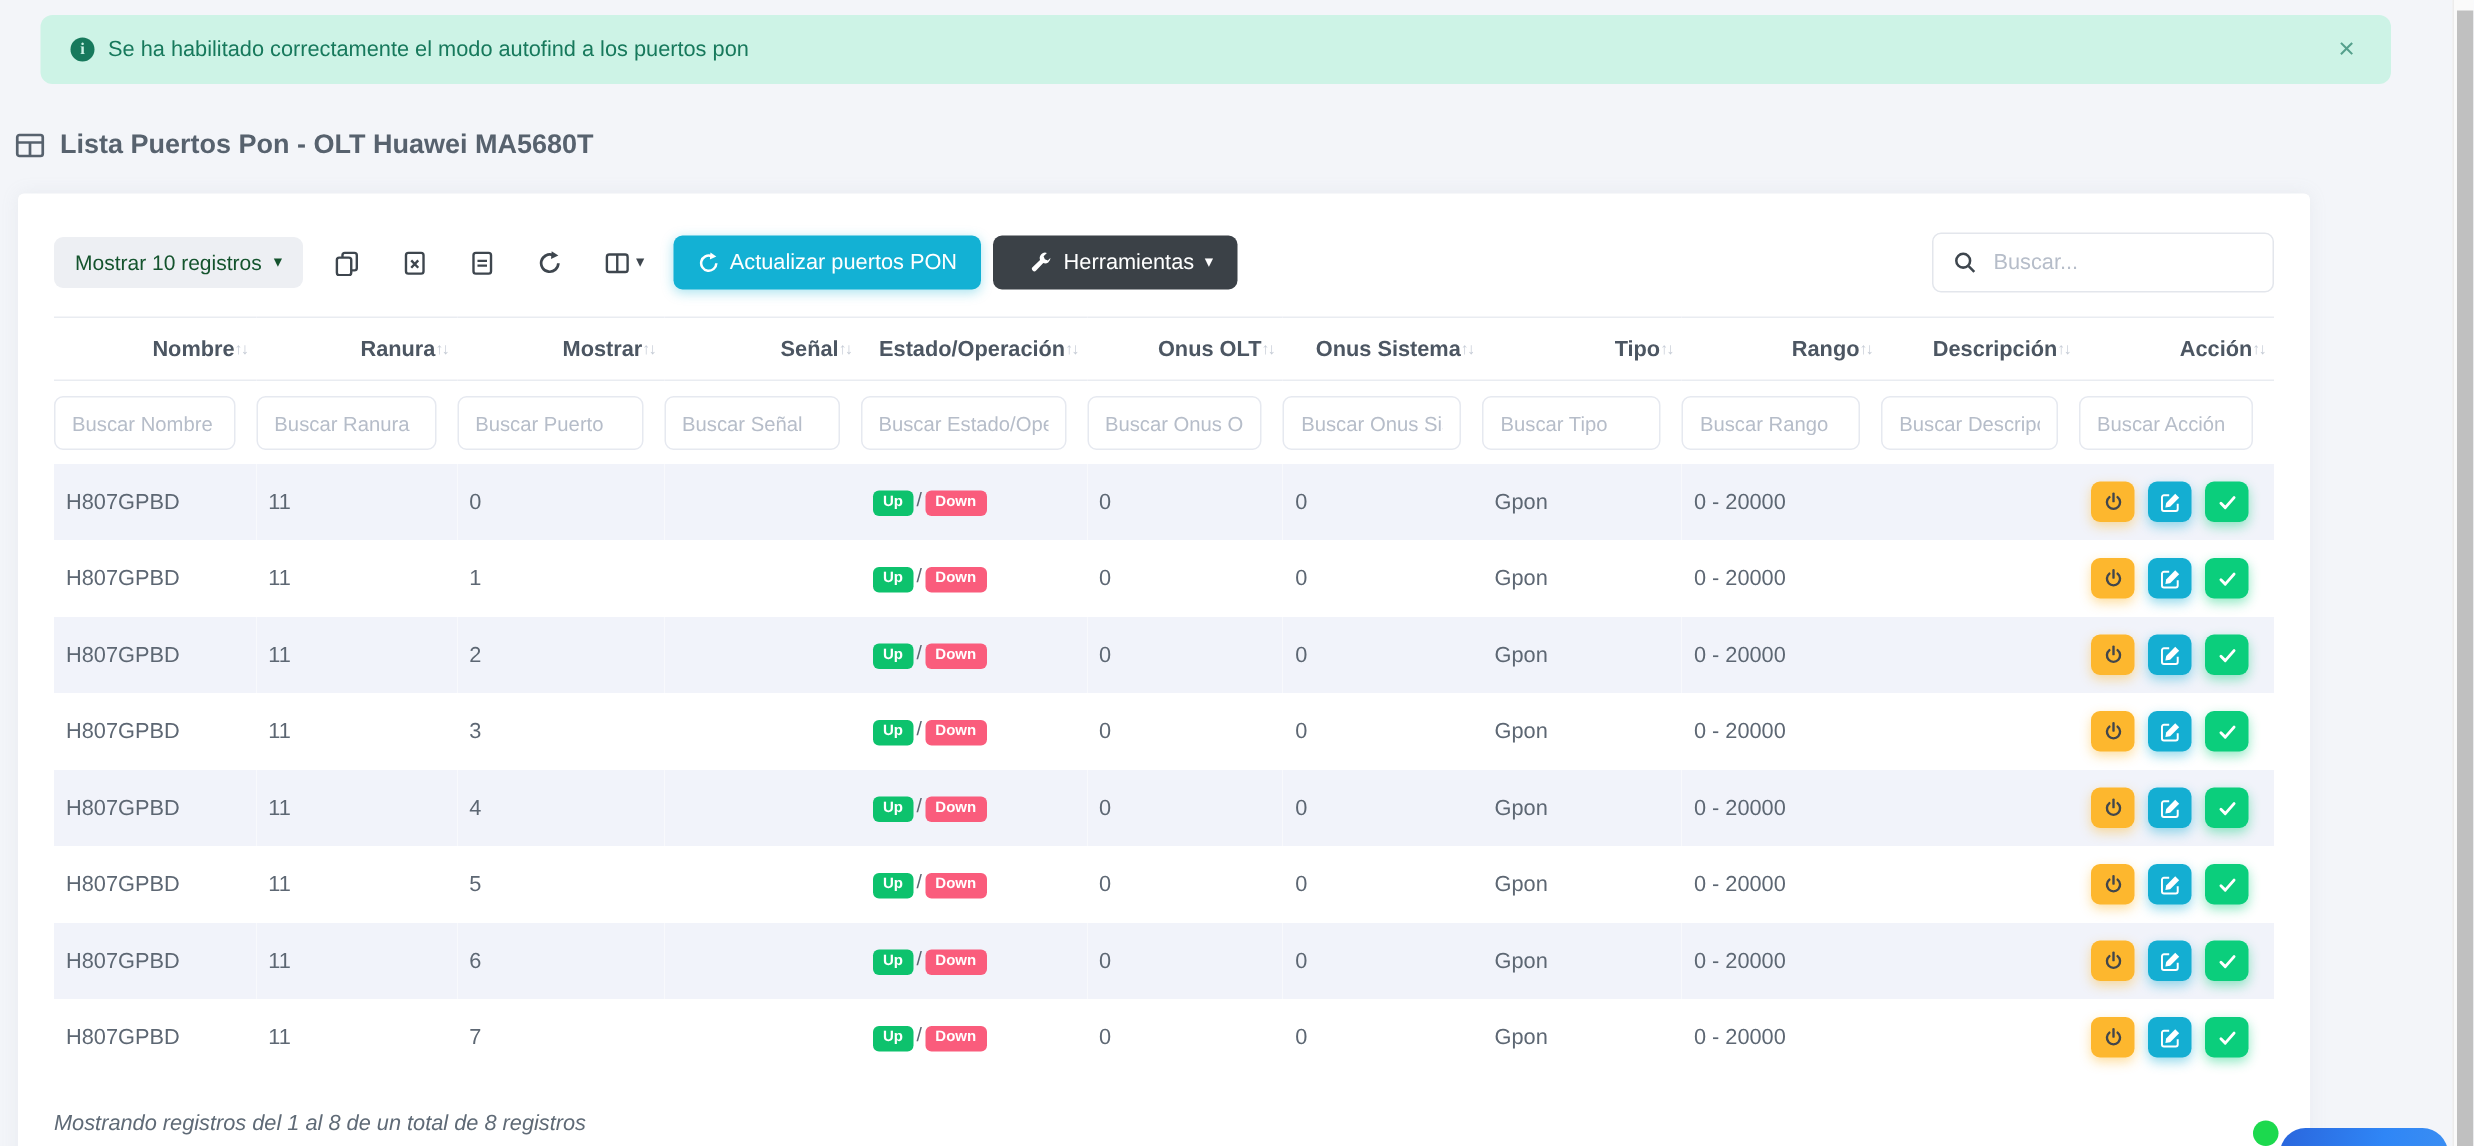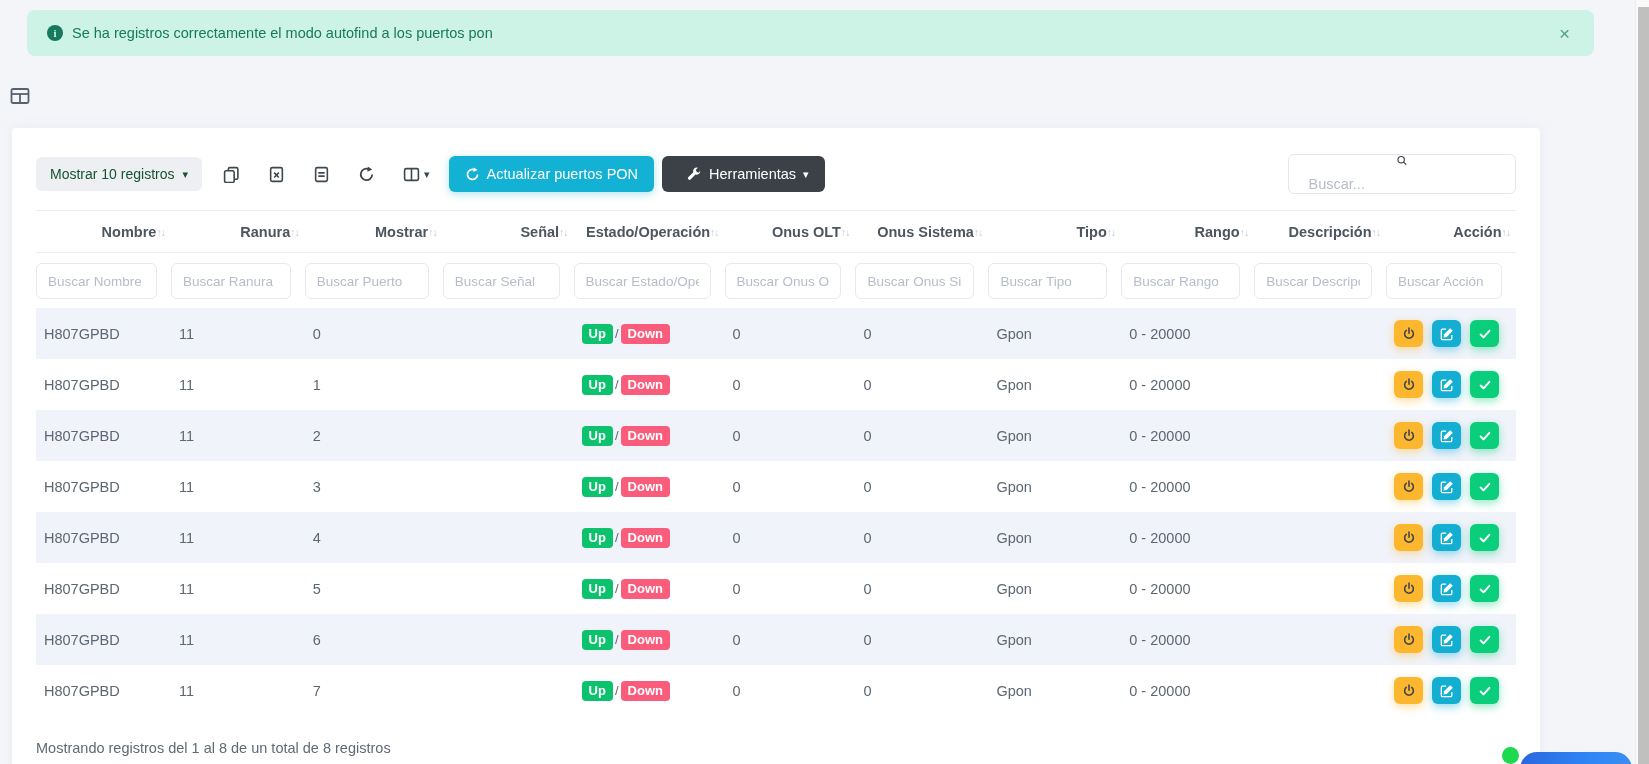--- a/index.html
+++ b/index.html
@@ -73,21 +73,21 @@
     display:inline-flex; align-items:center; gap:7px; cursor:pointer;
   }
   .btn-update { background:var(--accent-cyan,#13b1d4); margin-left:8px; box-shadow:0 2px 8px rgba(19,177,212,.35); }
   .btn-tools  { background:var(--dark-button,#3b4147); margin-left:8px;padding-left:25px; }
   .caret { font-size:11px; line-height:1; }
   .toolbar-spacer { flex:1; }
   .search-box {
     width:228px; height:40px;
     border:1px solid #e3e6ec; border-radius:6px;
     display:flex; align-items:center; gap:9px; padding:0 13px;
-    color:#3e464e; background:#fff;flex-direction:column;
+    color:#3e464e; background:#fff;
   }
   .search-box input {
     border:none; outline:none; flex:1; font-size:14.5px; color:#4b5560;
     font-family:inherit; background:transparent; min-width:0;
   }
   input::placeholder { color:#b6bdc9; }
 
   
   table { width:100%; border-collapse:collapse; table-layout:fixed; margin-top:16px; }
   col.c1{width:134px} col.c2{width:133px} col.c3{width:137px} col.c4{width:130px}
@@ -110,37 +110,37 @@
   }
   tbody td {
     padding:12px 6px 12px 8px;
     font-size:14.5px; color:#5d6773;
     height:42px; overflow:hidden; white-space:nowrap;
   }
   tbody tr:nth-child(odd) { background:#f1f3fa; }
 
   .badge {
     display:inline-block; padding:3px 7px 4px; border-radius:4px;
-    color:#fff; font-size:13px; font-weight:bold; line-height:1;
+    color:#fff; font-size:10px; font-weight:bold; line-height:1;
   }
   .badge-up { background:var(--badge-up,#0dc26d); }
   .badge-down { background:var(--badge-down,#fa5c7c); }
   .badge-sep { color:#5d6773; margin:0 2px; font-size:13px; }
 
   .action-btn {
     width:29px; height:27px; border:none; border-radius:6px;
     display:inline-flex; align-items:center; justify-content:center;
     margin-right:5px; cursor:pointer; vertical-align:middle; padding:0;
   }
   .btn-power { background:var(--action-orange,#fdb72e); color:#41464c; box-shadow:0 3px 8px rgba(253,183,46,.45); }
   .btn-edit  { background:var(--action-cyan,#14aed2);  color:#fff;    box-shadow:0 3px 8px rgba(20,174,210,.45); }
   .btn-check { background:var(--action-green,#0bce7c); color:#fff;    box-shadow:0 3px 8px rgba(11,206,124,.45); }
 
   
-  .table-footer { margin-top:24px; }
+  .table-footer { margin-top:24px;font-style:italic; }
   .records-summary { font-size:14.5px; color:#5f6a76; }
 
   
   .chat-widget {
     position:absolute; left:1520px; top:752px;
     width:112px; height:34px;
     border-radius:17px 17px 0 0;
     background:linear-gradient(100deg,#2a66dd 0%,#2f86f6 60%,#3b8ef2 100%);
     cursor:pointer; border:none;
   }
@@ -158,30 +158,31 @@
   .scrollbar-thumb {
     position:absolute; right:0; top:7px; width:11px; height:757px;
     background:#c0c0c0;
   }
 </style>
 </head>
 <body>
 
 <div class="alert">
   <span class="info-circle">i</span>
-  <span>Se ha registros correctamente el modo autofind a los puertos pon</span>
+  <span>Se ha habilitado correctamente el modo autofind a los puertos pon</span>
   <button class="alert-close">×</button>
 </div>
 
 <div class="page-title">
   <svg width="20" height="20" viewBox="0 0 20 20" fill="none" stroke="#57626e" stroke-width="1.8">
     <rect x="1.5" y="3" width="17" height="14" rx="1.5"></rect>
     <line x1="1.5" y1="8" x2="18.5" y2="8"></line>
     <line x1="10" y1="8" x2="10" y2="17"></line>
   </svg>
+  <span>Lista Puertos Pon - OLT Huawei MA5680T</span>
 </div>
 
 <div class="card">
 
   <div class="toolbar">
     <button class="length-select">
       <span>Mostrar 10 registros</span>
       <span class="caret">▾</span>
     </button>
 

